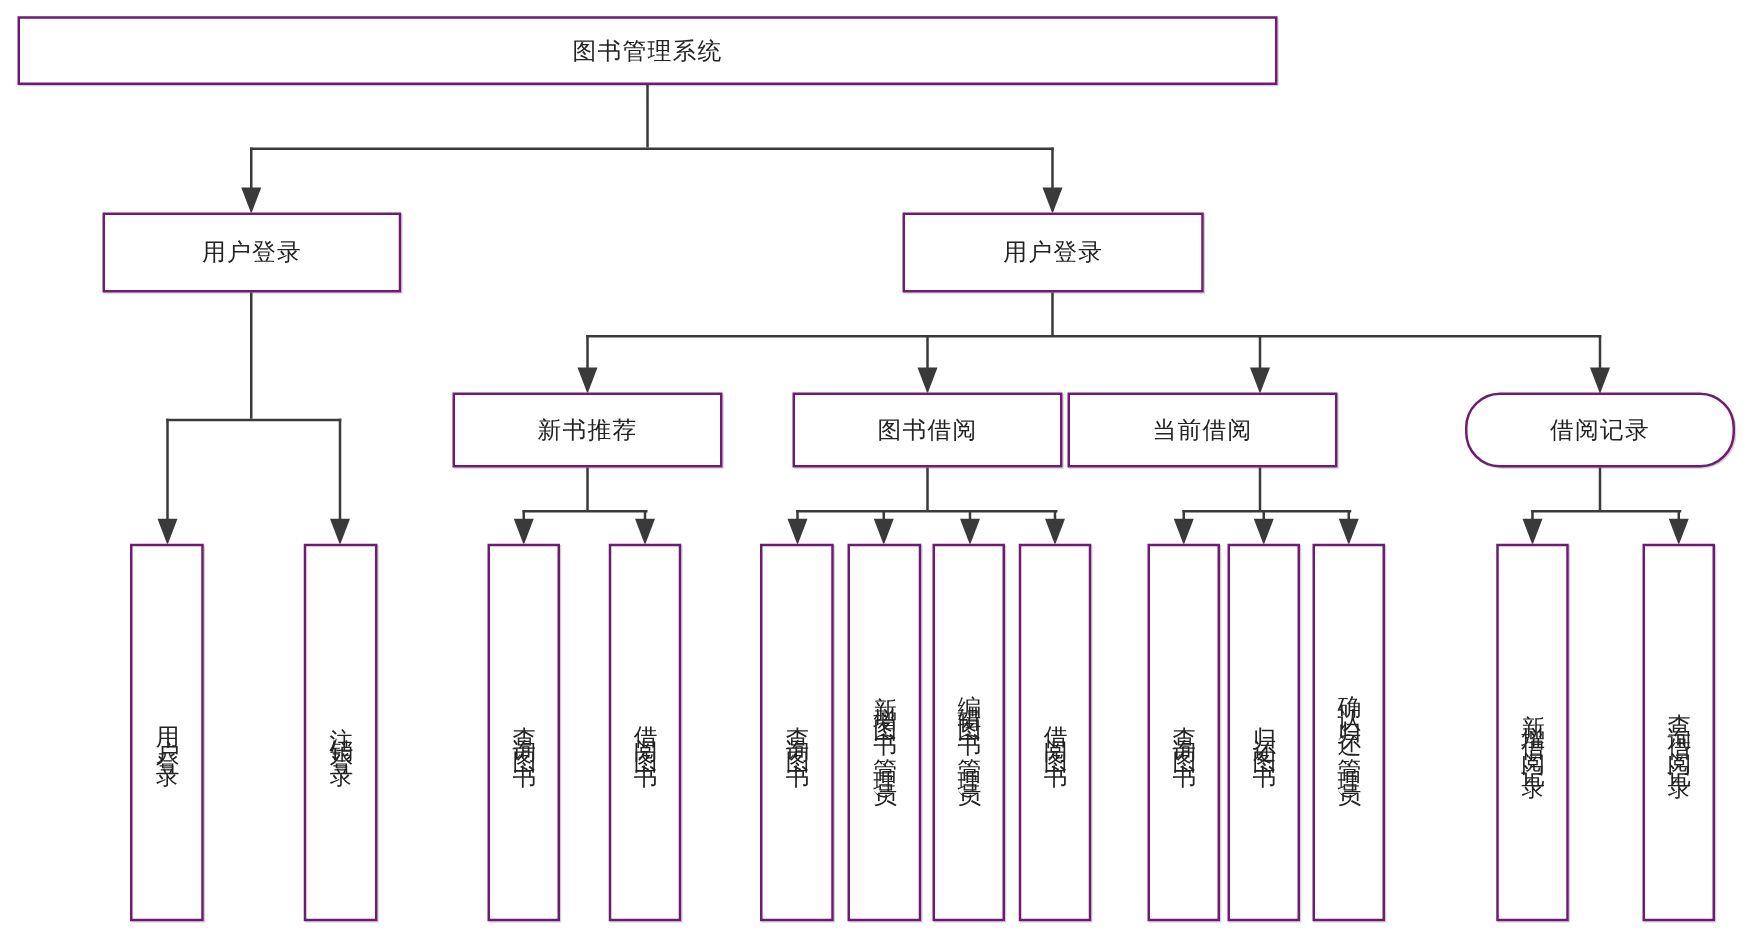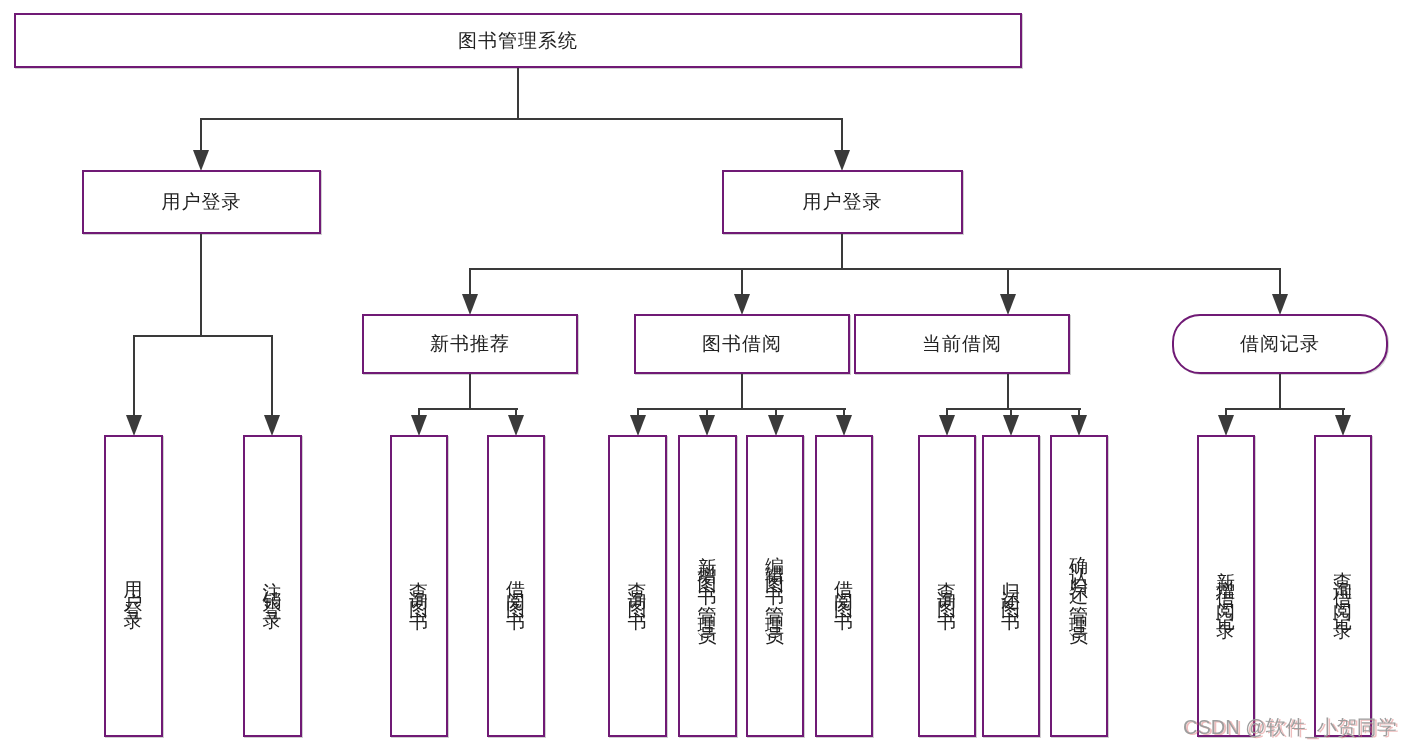--- a/index.html
+++ b/index.html
@@ -187,15 +187,14 @@
     <span class="lbl">确认归还（管理员）</span>
   </div>
 
   <div class="box leaf" style="left:1197px; top:435px; width:58px; height:302px;">
     <span class="lbl">新增借阅记录</span>
   </div>
   <div class="box leaf" style="left:1314px; top:435px; width:58px; height:302px;">
     <span class="lbl">查询借阅记录</span>
   </div>
 
-  <div class="watermark">CSDN @软件_小贺同学</div>
 
 </div>
 
 </body></html>

